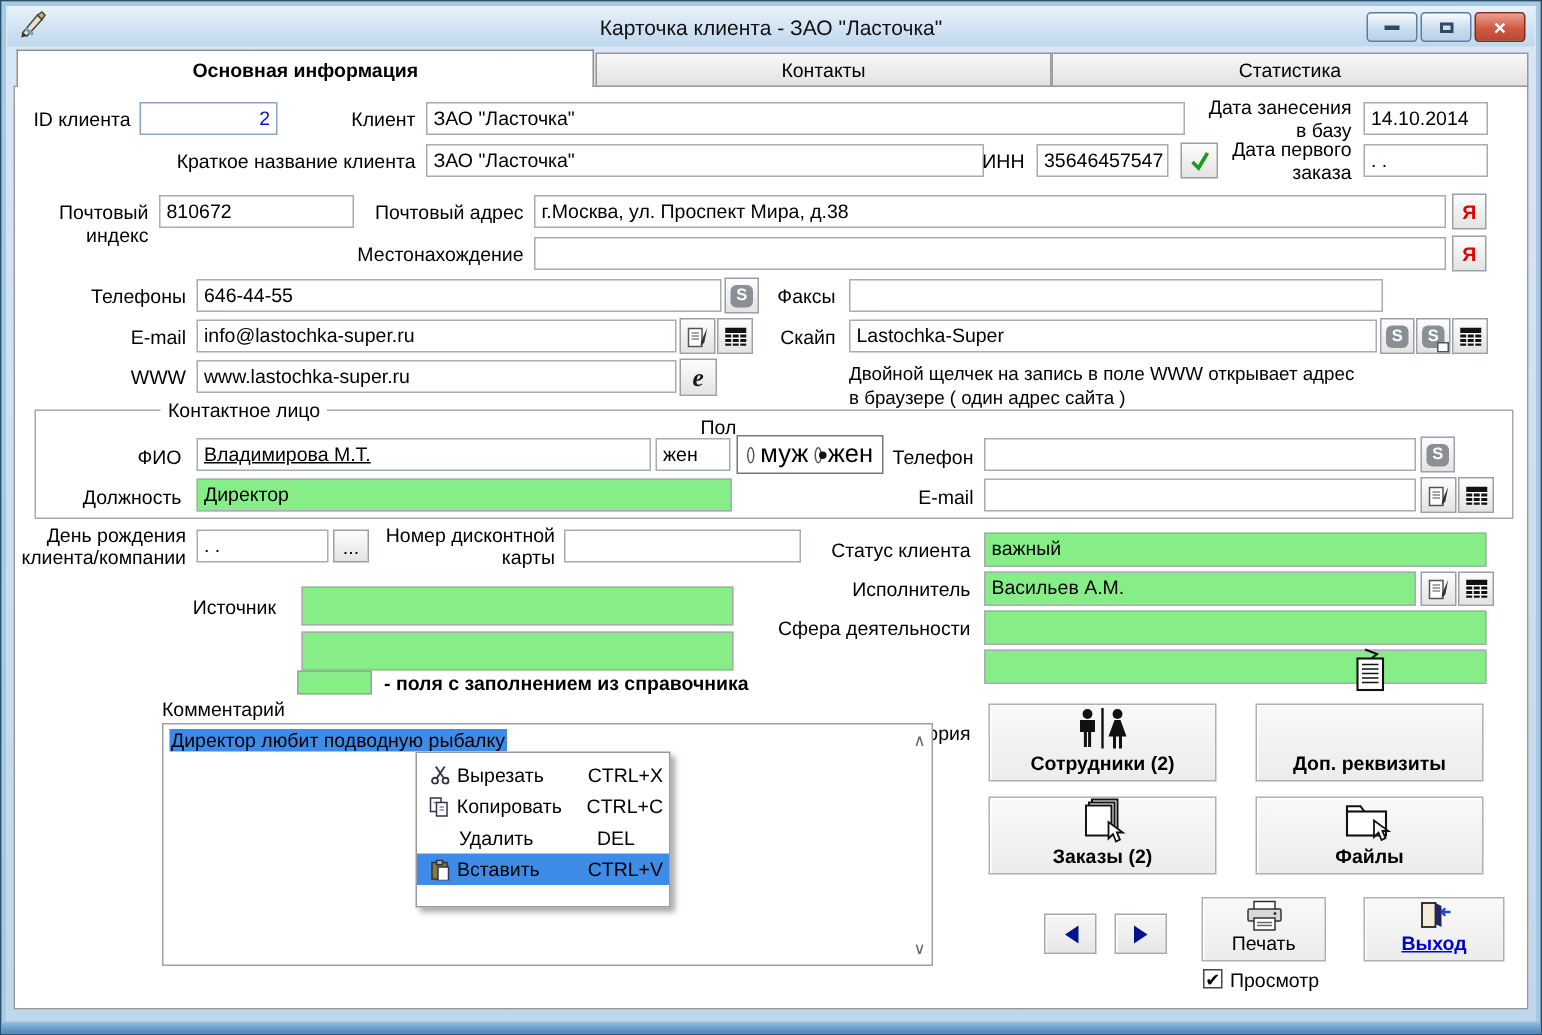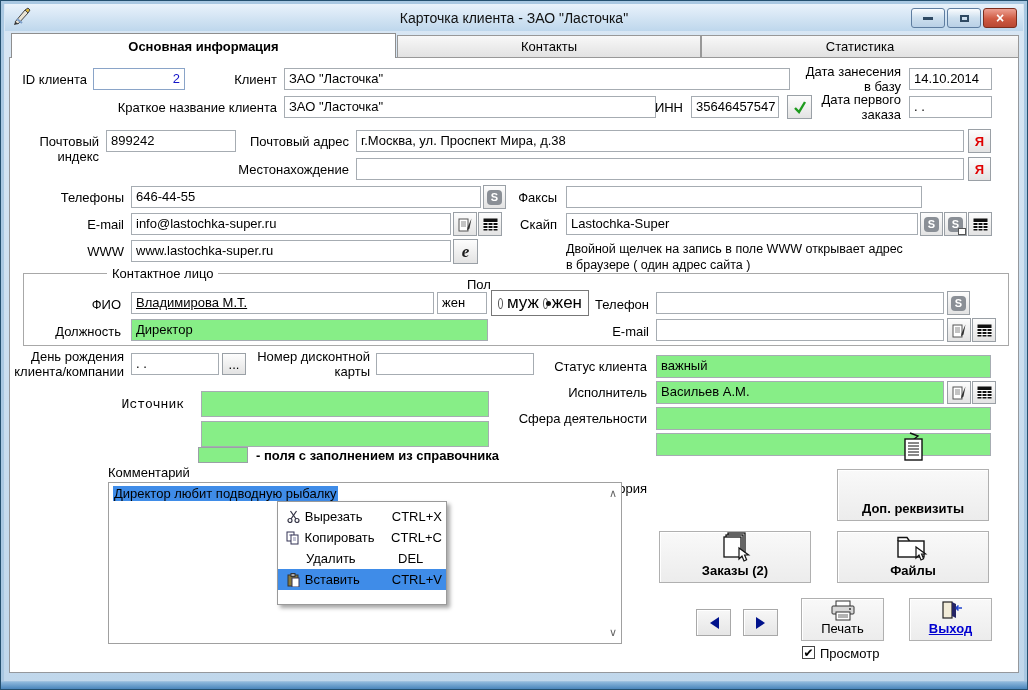--- a/index.html
+++ b/index.html
@@ -117,21 +117,21 @@
   <div class="sbtn" style="left:786px;top:94px;width:25px;height:24px;">
     <svg width="14" height="13" viewBox="0 0 14 13">
         <path d="M2 7 L6 11 L12 1" stroke="#1d9b1d" stroke-width="2.4" fill="none"></path>
       </svg>
   </div>
   <div class="lbl" style="right:126px;top:91px;">Дата первого
 заказа</div>
   <div class="fld" style="left:908px;top:95px;width:83px;">. .</div>
 
   <div class="lbl" style="right:928px;top:133px;">Почтовый индекс</div>
-  <div class="fld" style="left:105px;top:129px;width:130px;">899242</div>
+  <div class="fld" style="left:105px;top:129px;width:130px;">810672</div>
   <div class="lbl" style="right:678px;top:133px;">Почтовый адрес</div>
   <div class="fld" style="left:355px;top:129px;width:608px;">г.Москва, ул. Проспект Мира, д.38</div>
   <div class="sbtn ya" style="left:967px;top:128px;width:23px;height:24px;">
       <span>Я</span>
     </div>
 
   <div class="lbl" style="right:678px;top:161px;">Местонахождение</div>
   <div class="fld" style="left:355px;top:157px;width:608px;"></div>
   <div class="sbtn ya" style="left:967px;top:156px;width:23px;height:24px;">
       <span>Я</span>
@@ -264,21 +264,21 @@
     <svg width="15" height="13" viewBox="0 0 15 13">
       <rect x="0.5" y="0.5" width="14" height="12" fill="#111"></rect>
       <line x1="0" y1="4.5" x2="15" y2="4.5" stroke="#fff"></line>
         <line x1="0" y1="7.5" x2="15" y2="7.5" stroke="#fff"></line>
         <line x1="0" y1="10.5" x2="15" y2="10.5" stroke="#fff"></line>
       <line x1="5" y1="4" x2="5" y2="13" stroke="#fff"></line>
         <line x1="10" y1="4" x2="10" y2="13" stroke="#fff"></line>
     </svg>
   </div>
 
-  <div class="lbl" style="right:843px;top:396px;font-family:Liberation Mono, monospace;">Источник</div>
+  <div class="lbl" style="right:843px;top:396px;">Источник</div>
   <div class="fld green" style="left:200px;top:390px;width:288px;height:26px;"></div>
   <div class="fld green" style="left:200px;top:420px;width:288px;height:26px;"></div>
 
   <div class="lbl" style="right:380px;top:410px;">Сфера деятельности</div>
   <div class="fld green" style="left:655px;top:406px;width:335px;height:23px;"></div>
 
   <div class="lbl" style="right:380px;top:436px;margin-top:44px;">Целевая аудитория</div>
   <div class="fld green" style="left:655px;top:432px;width:335px;height:23px;"></div>
 
   <div class="legendswatch" style="left:197px;top:446px;"></div>
@@ -328,20 +328,32 @@
             <rect x="1" y="2" width="10" height="11" fill="#8a7a3a" stroke="#333"></rect>
             <rect x="4" y="0.5" width="4" height="3" fill="#aaa" stroke="#333"></rect>
             <rect x="5" y="5" width="7" height="9" fill="#fff" stroke="#335"></rect>
           </svg>
       </span>
       <span class="mi-label">Вставить</span>
       <span class="mi-short">CTRL+V</span>
     </div>
   </div>
 
+  <div class="bigbtn" style="left:658px;top:468px;width:152px;height:52px;">
+    <span class="bicon">
+      <svg width="42" height="28" viewBox="0 0 42 28">
+        <circle cx="11" cy="4" r="3.3" fill="#111"></circle>
+        <path d="M6 8 h10 v8 h-2.6 v10 h-2 v-10 h-0.8 v10 h-2 v-10 H6 Z" fill="#111"></path>
+        <line x1="21" y1="0" x2="21" y2="27" stroke="#111" stroke-width="1.6"></line>
+        <circle cx="31" cy="4" r="3.3" fill="#111"></circle>
+        <path d="M29 8 h4 l4 11 h-3 v8 h-2 v-8 h-2 v8 h-2 v-8 h-3 Z" fill="#111"></path>
+      </svg>
+    </span>
+    <span>Сотрудники (2)</span>
+  </div>
 
   <div class="bigbtn" style="left:836px;top:468px;width:152px;height:52px;gap:39px;">
     <span class="bicon">
       <svg width="34" height="30" viewBox="0 0 34 30">
         <path d="M14 1 l8 3 -5 4" fill="none" stroke="#111" stroke-width="1.4"></path>
         <rect x="9" y="7" width="17" height="21" fill="#fff" stroke="#111" stroke-width="1.4"></rect>
         <g stroke="#111" stroke-width="1">
           <line x1="12" y1="11" x2="23" y2="11"></line>
             <line x1="12" y1="14" x2="23" y2="14"></line>
           <line x1="12" y1="17" x2="23" y2="17"></line>
@@ -399,21 +411,21 @@
       </svg>
     </span>
     <span>Печать</span>
   </div>
 
   <div class="checkbox" style="left:801px;top:645px;">
       <span>✔</span>
     </div>
   <div class="lbl left" style="left:819px;top:645px;">Просмотр</div>
 
-  <div class="bigbtn" style="left:908px;top:597px;width:83px;height:43px;">
+  <div class="bigbtn" style="left:908px;top:597px;width:94px;height:43px;">
     <span class="bicon">
       <svg width="24" height="20" viewBox="0 0 24 20">
         <rect x="4" y="2" width="9" height="16" fill="#f2ecd8" stroke="#222" stroke-width="1.2"></rect>
         <path d="M13 2 l4 2 v14 l-4 -2 Z" fill="#242464"></path>
         <path d="M23 8 h-6 M17 8 l2.5 -2.5 M17 8 l2.5 2.5" fill="none" stroke="#2244cc" stroke-width="1.6"></path>
       </svg>
     </span>
     <span class="exitlabel">Выход</span>
   </div>
 

